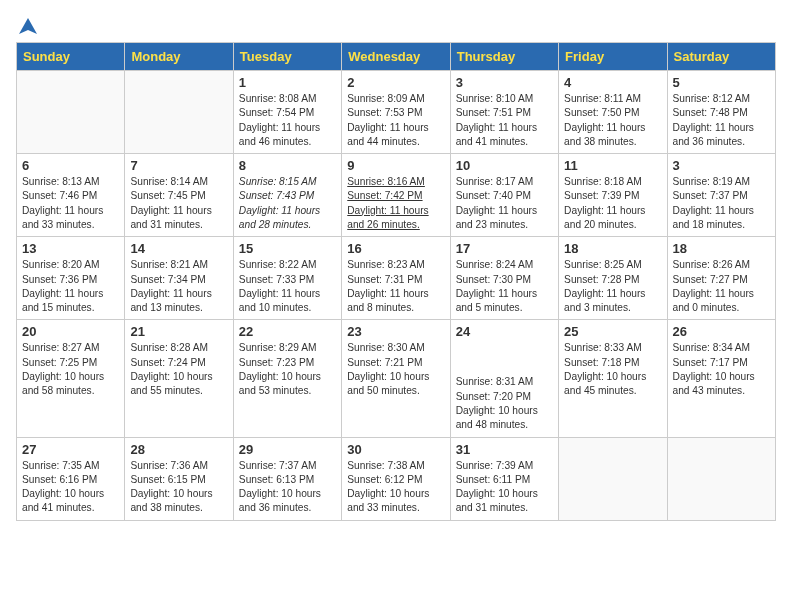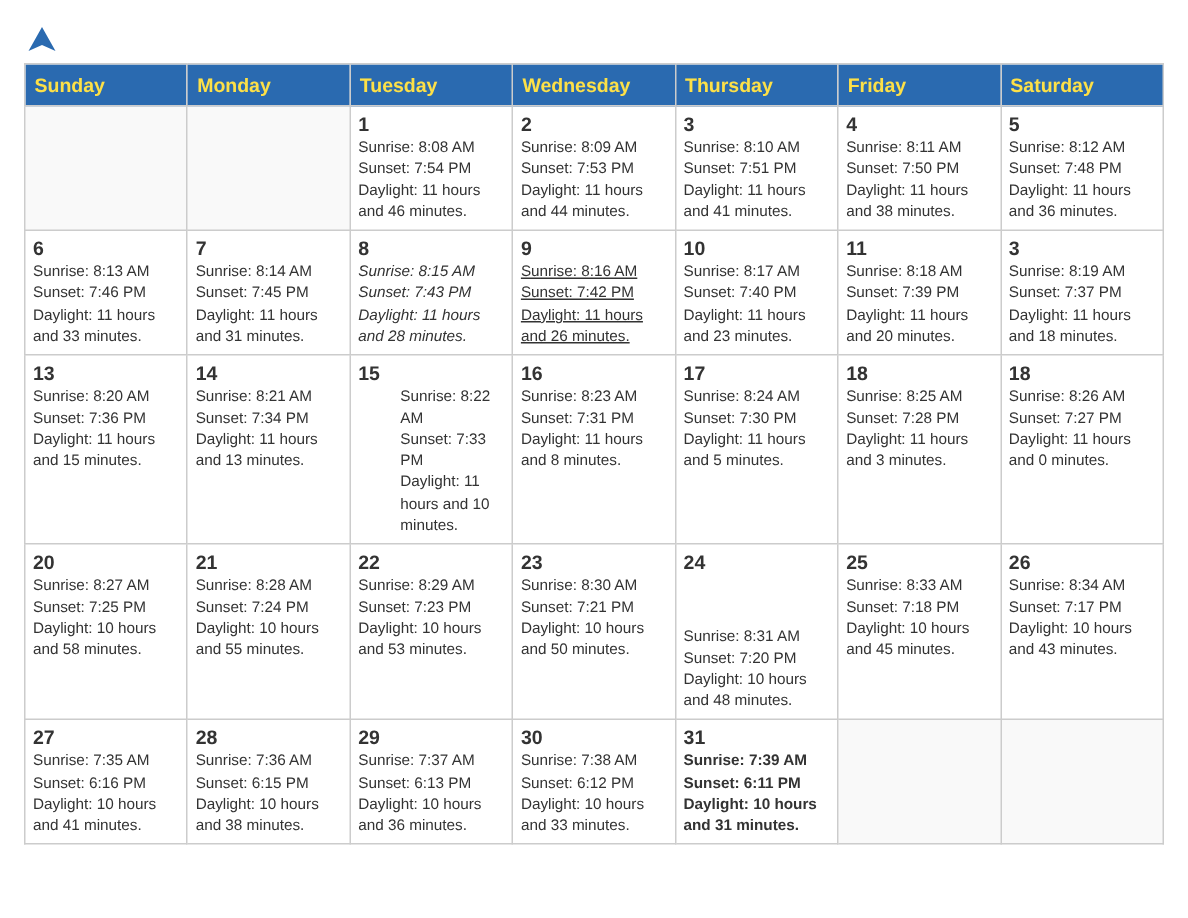--- a/index.html
+++ b/index.html
@@ -190,21 +190,21 @@
 Daylight: 11 hours and 15 minutes.</div>
         </td>
         <td>
           <span class="day-num">14</span>
           <div class="day-info" style="white-space: pre-line;">Sunrise: 8:21 AM
 Sunset: 7:34 PM
 Daylight: 11 hours and 13 minutes.</div>
         </td>
         <td>
           <span class="day-num">15</span>
-          <div class="day-info" style="white-space: pre-line; margin-left: 28px;">Sunrise: 8:22 AM
+          <div class="day-info" style="white-space: pre-line;">Sunrise: 8:22 AM
 Sunset: 7:33 PM
 Daylight: 11 hours and 10 minutes.</div>
         </td>
         <td>
           <span class="day-num">16</span>
           <div class="day-info" style="white-space: pre-line;">Sunrise: 8:23 AM
 Sunset: 7:31 PM
 Daylight: 11 hours and 8 minutes.</div>
         </td>
         <td>
@@ -290,21 +290,21 @@
 Daylight: 10 hours and 36 minutes.</div>
         </td>
         <td>
           <span class="day-num">30</span>
           <div class="day-info" style="white-space: pre-line;">Sunrise: 7:38 AM
 Sunset: 6:12 PM
 Daylight: 10 hours and 33 minutes.</div>
         </td>
         <td>
           <span class="day-num">31</span>
-          <div class="day-info" style="white-space: pre-line; font-weight: bold;">Sunrise: 7:39 AM
+          <div class="day-info" style="white-space: pre-line;">Sunrise: 7:39 AM
 Sunset: 6:11 PM
 Daylight: 10 hours and 31 minutes.</div>
         </td>
         <td class="empty-cell"></td>
         <td class="empty-cell"></td>
       </tr>
     </tbody>
 </table>
 
 </body></html>

